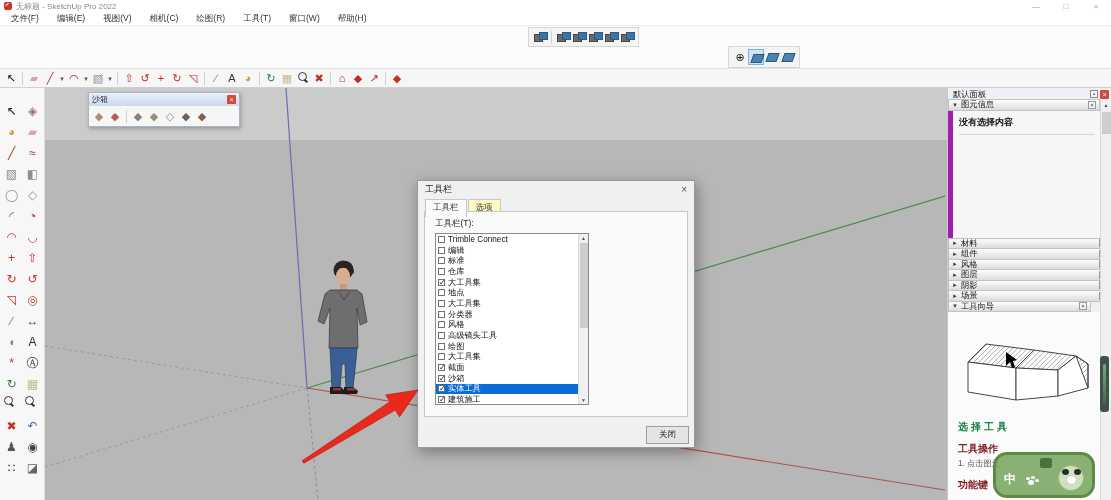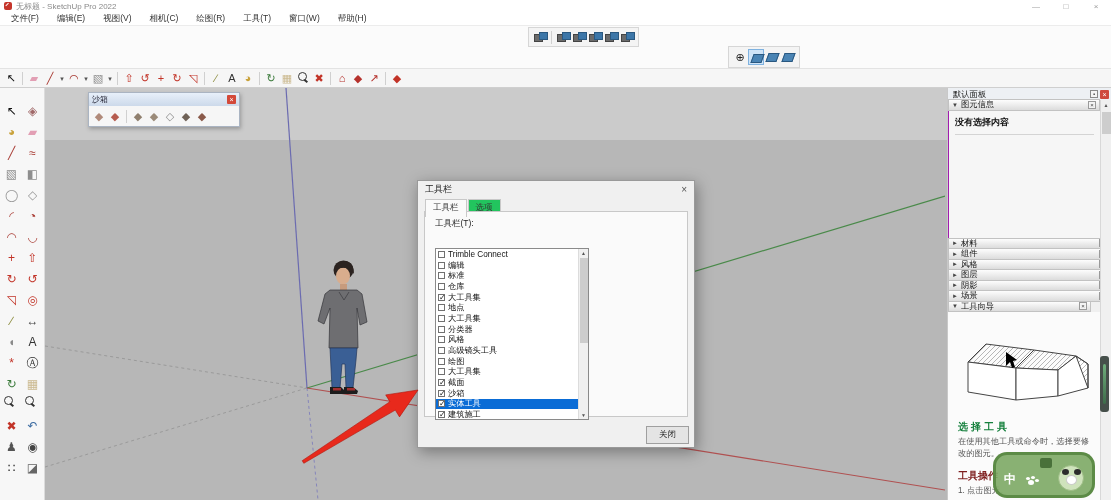--- a/index.html
+++ b/index.html
@@ -45,24 +45,24 @@
   .sandbox{position:absolute;left:43px;top:4px;width:152px;background:#f6f6f6;border:1px solid #aab4c2;box-shadow:1px 2px 4px rgba(0,0,0,.25);}
   .sb-title{height:13px;background:linear-gradient(#e8f0fa,#ccd9ea);display:flex;align-items:center;padding:0 3px;font-size:8px;color:#223;}
   .sb-close{margin-left:auto;width:9px;height:9px;background:#d3493a;color:#fff;font-size:7px;line-height:9px;text-align:center;border-radius:1px;}
   .sb-icons{height:20px;display:flex;align-items:center;padding:0 2px;}
 
   
   .dialog{position:absolute;left:417px;top:180px;width:278px;height:268px;background:#f0f0f0;border:1px solid #999;box-shadow:2px 4px 14px rgba(0,0,0,.35);z-index:30;}
   .dlg-title{height:17px;display:flex;align-items:center;padding:0 7px;font-size:9px;color:#222;}
   .dlg-x{margin-left:auto;color:#555;font-size:10px;}
   .tabs{display:flex;margin-left:7px;position:relative;top:1px;}
-  .tab{font-size:8.5px;padding:2px 7px;border:1px solid #c8c8c8;border-bottom:none;background:#22c55e;color:#333;margin-right:1px;}
+  .tab{font-size:8.5px;padding:2px 7px;border:1px solid #c8c8c8;border-bottom:none;background:#fef9c3;color:#333;margin-right:1px;}
   .tab.active{background:#fafafa;position:relative;z-index:2;padding-bottom:3px;}
   .tabpage{position:absolute;left:6px;right:6px;top:30px;height:206px;background:#fafafa;border:1px solid #c8c8c8;padding:6px 0 0 10px;}
-  .list-label{font-size:8.5px;color:#222;margin-bottom:18px;}
+  .list-label{font-size:8.5px;color:#222;margin-bottom:3px;}
   .listbox{position:relative;width:154px;height:172px;background:#fff;border:1px solid #8a8a8a;overflow:hidden;}
   .lrow{height:10.7px;display:flex;align-items:center;padding-left:2px;font-size:8.2px;color:#111;}
   .lrow.sel{background:#0a6cd6;color:#fff;}
   .cb{width:7px;height:7px;background:#fff;border:1px solid #707070;margin-right:3px;flex:none;position:relative;}
   .cb.on::after{content:"✓";position:absolute;left:0px;top:-2px;font-size:8px;color:#111;}
   .lscroll{position:absolute;right:0;top:0;width:10px;height:100%;background:#f0f0f0;border-left:1px solid #dcdcdc;font-size:5px;color:#555;text-align:center;}
   .lthumb{position:absolute;left:1px;top:9px;width:8px;height:85px;background:#cdcdcd;}
   .btncol{position:absolute;left:181px;top:58px;width:84px;display:flex;flex-direction:column;gap:5px;}
   .btn{height:18px;background:#e4e4e4;border:1px solid #9f9f9f;font-size:8.5px;display:flex;align-items:center;justify-content:center;color:#222;}
   .btn.dis{background:#ececec;border-color:#c6c6c6;color:#9f9f9f;}
@@ -72,21 +72,21 @@
   .arrow-svg{position:absolute;left:280px;top:380px;z-index:40;}
 
   
   .rpanel{width:164px;background:#f0f0f0;border-left:1px solid #c8c8c8;position:relative;font-size:8.3px;display:flex;flex-direction:column;}
   .rp-title{height:12px;display:flex;align-items:center;padding:0 2px 0 5px;background:#edf0f4;color:#222;}
   .pin{margin-left:auto;width:8px;height:8px;border:1px solid #8a8a8a;background:#f5f5f5;font-size:6px;line-height:7px;text-align:center;color:#555;}
   .rp-x{width:9px;height:9px;background:#cf4a3f;color:#fff;font-size:7px;line-height:9px;text-align:center;margin-left:2px;border-radius:1px;}
   .hdr{height:11.5px;background:linear-gradient(#fdfdfd,#dcdcdc);border:1px solid #c2c2c2;margin-top:-1px;display:flex;align-items:center;padding:0 3px;color:#111;}
   .hdr .arr{font-size:6px;color:#444;margin-right:3px;}
   .boxx{margin-left:auto;width:8px;height:8px;border:1px solid #9a9a9a;background:#f3f3f3;font-size:6px;line-height:7px;text-align:center;color:#444;}
-  .entbody{height:128px;background:#f6f6f6;border-left:1px solid #a21caf;padding:5px 6px 0 6px;}
+  .entbody{height:128px;background:#f6f6f6;border-left:5px solid #a21caf;padding:5px 6px 0 6px;}
   .entbody .tx{font-weight:bold;font-size:9px;color:#111;padding-bottom:5px;border-bottom:1px solid #d4d4d4;}
   .instructor{flex:1;background:#fbfbfb;position:relative;overflow:hidden;padding:6px 10px 0 10px;}
   .ins-h1{font-family:"Liberation Serif","DejaVu Serif",serif;font-weight:bold;font-size:10px;color:#15803d;letter-spacing:3px;margin-top:8px;}
   .ins-p{font-size:8.2px;color:#555;line-height:1.5;margin-top:2px;}
   .ins-h2{font-family:"Liberation Serif","DejaVu Serif",serif;font-weight:bold;font-size:10px;color:#7e1f1f;margin-top:8px;}
   .rscroll{position:absolute;right:0;top:12px;bottom:0;width:11px;background:#f0f0f0;border-left:1px solid #d8d8d8;font-size:6px;color:#555;text-align:center;}
   .rthumb{position:absolute;left:1px;top:12px;width:9px;height:22px;background:#cdcdcd;}
   .edgewidget{position:absolute;left:1100px;top:356px;width:9px;height:56px;background:#454f4a;border-radius:3px;z-index:45;}
   .edgewidget::after{content:"";position:absolute;left:3px;top:8px;width:3px;height:40px;background:linear-gradient(#6fae7c,#3d6b4a);border-radius:2px;}
 
@@ -326,21 +326,20 @@
           <polygon points="10,44 28,26 76,32 58,50" fill="url(#hh)"></polygon>
           <polygon points="58,50 76,32 118,38 100,52" fill="url(#hh)"></polygon>
           <polygon points="10,44 58,50 58,82 10,74"></polygon>
           <polygon points="58,50 100,52 100,78 58,82"></polygon>
           <polygon points="100,52 118,38 130,46 130,70 100,78"></polygon>
           <polygon points="118,38 130,46 130,70" fill="url(#hh)"></polygon>
         </g>
         <polygon points="48,34 48,48 52,44 54,50 57,49 55,43 59,42" fill="#000"></polygon>
       </svg>
       <div class="ins-h1">选择工具</div>
-      <div class="ins-p">在使用其他工具或命令时，选择要修改的图元。</div>
       <div class="ins-h2">工具操作</div>
       <div class="ins-p">1. 点击图元。</div>
       <div class="ins-h2">功能键</div>
       
       
     </div>
     <div class="rscroll">
       <div style="margin-top:1px;">▴</div>
       <div class="rthumb"></div>
     </div>

